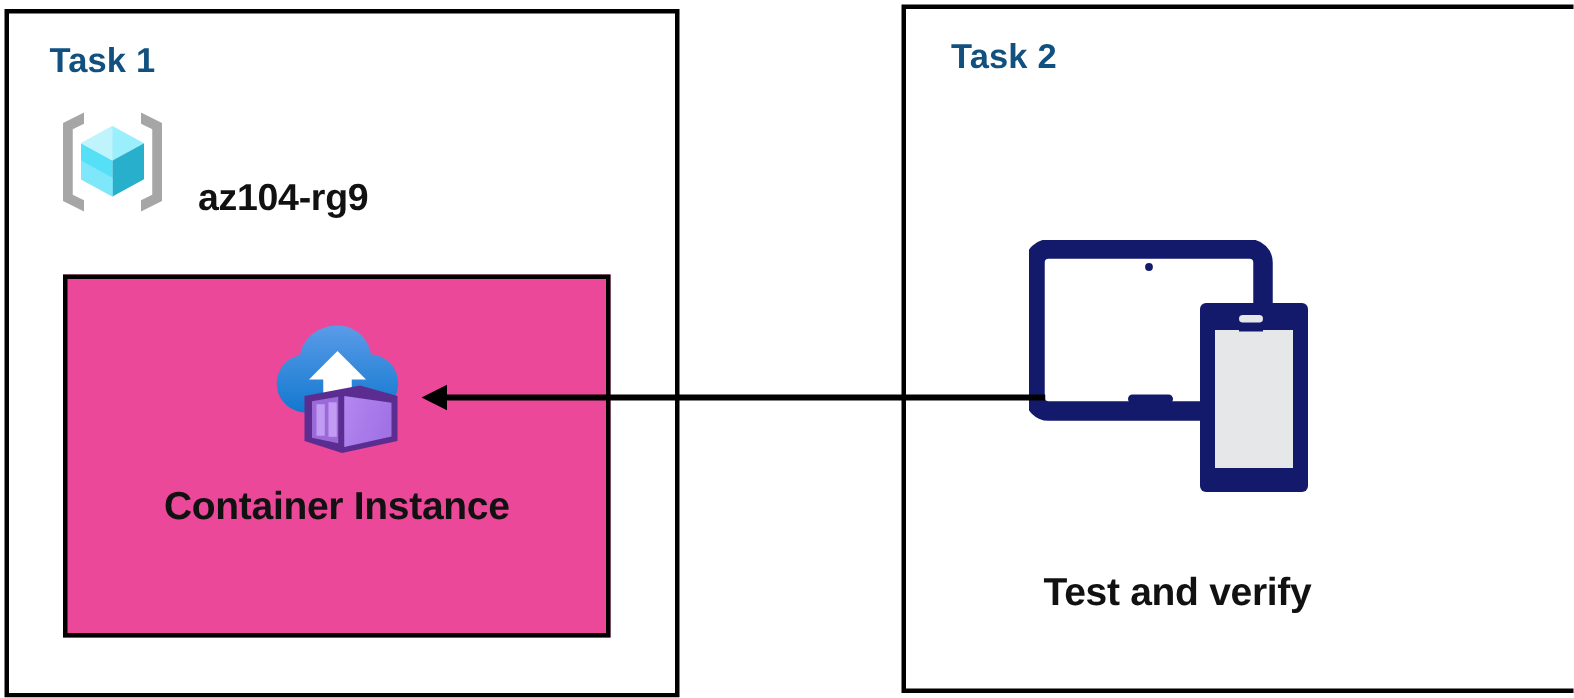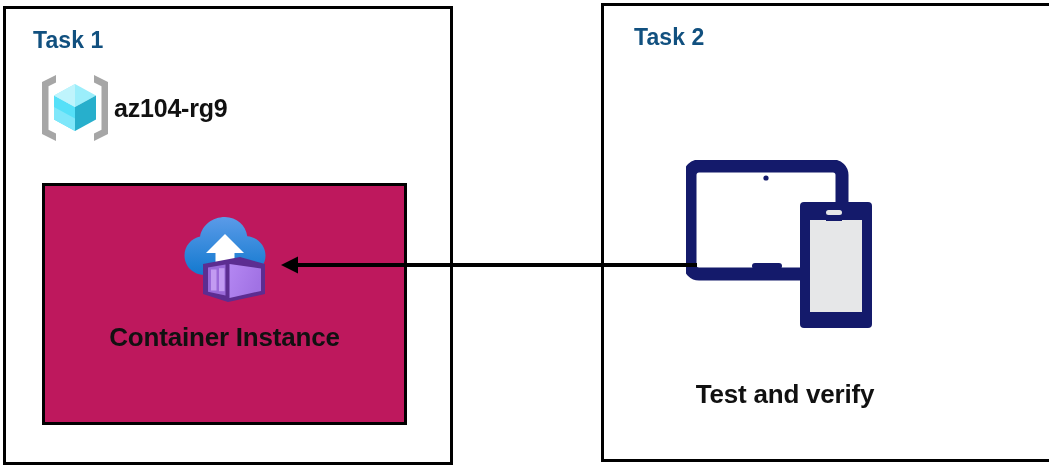--- a/index.html
+++ b/index.html
@@ -53,22 +53,22 @@
   }
   #title-task1 { left: 27px; top: 18px; }
   #title-task2 { left: 30px; top: 18px; }
 
   
   .rg-row {
     position: absolute;
     left: 30px;
     top: 60px;
     display: flex;
-    align-items: center;
-    gap: 0;
+    align-items: flex-end;
+    gap: 18px;
   }
   .rg-icon {
     width: 78px;
     height: 78px;
     display: block;
   }
   .rg-label {
     font-size: 25px;
     font-weight: bold;
     color: #111111;
@@ -77,21 +77,21 @@
   }
 
   
   #resource-box {
     position: absolute;
     box-sizing: border-box;
     left: 36px;
     top: 174px;
     width: 365px;
     height: 242px;
-    background: #be185d;
+    background: #ec4899;
     border: 3px solid #000000;
     display: flex;
     flex-direction: column;
     align-items: center;
     justify-content: flex-start;
   }
   .aci-icon {
     width: 104px;
     height: 104px;
     margin-top: 20px;

